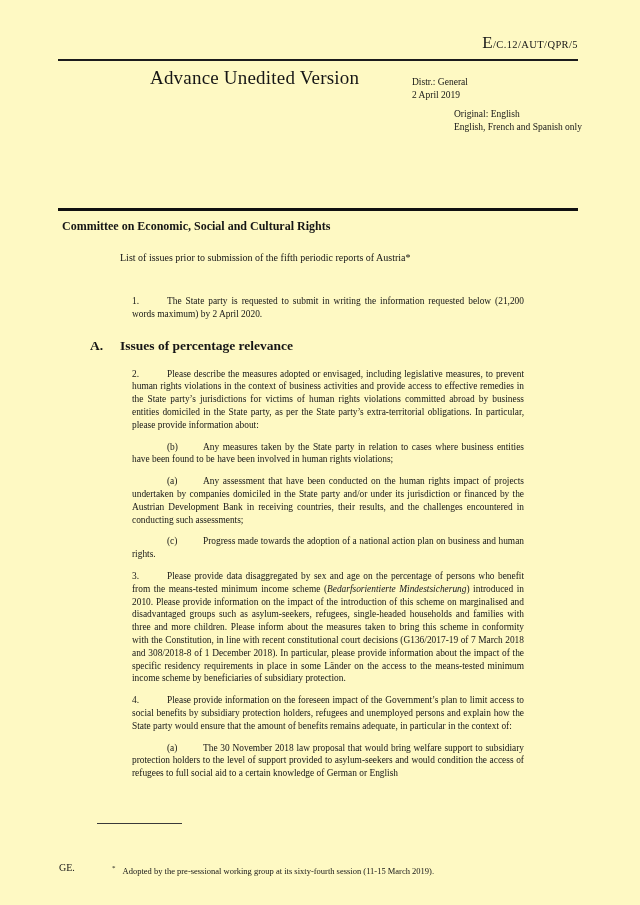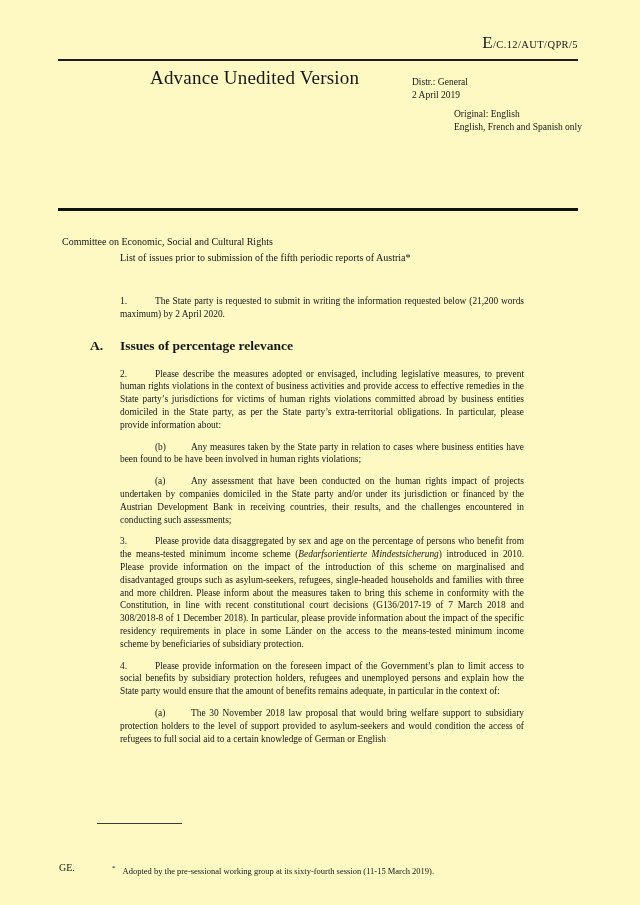--- a/index.html
+++ b/index.html
@@ -33,34 +33,34 @@
   }
   .orig-block {
     position:absolute; top:108px; left:424px;
     font-size:9.5px; line-height:13px;margin-left:30px;
   }
   .rule-thick {
     position:absolute; top:208px; left:58px; width:520px; height:3px;
     background:#111;
   }
   .committee {
-    position:absolute; top:236px; left:62px;
-    font-weight:normal; font-size:10px; white-space:nowrap;
+    position:absolute; top:219px; left:62px;
+    font-weight:bold; font-size:12px; white-space:nowrap;
   }
   .doc-title {
     position:absolute; top:249px; left:120px; width:412px;
     font-weight:normal; font-size:10px; line-height:17px;
   }
 
   
   .content {
     position:absolute; top:295px; left:120px; width:404px;
     font-size:9.4px; line-height:12.8px; text-align:justify;
   }
-  .para { margin:0 0 9px 0; }
+  .para { margin:0 0 9px 12px; }
   .pnum { display:inline-block; width:35px; }
   .para.sub { text-indent:35px; }
   .para.sub .pnum { width:36px; text-indent:0; }
   .section-head {
     position:relative;
     margin:16px 0 14px 0;
     font-weight:bold; font-size:13.5px; line-height:17px;
     text-align:left;
   }
   .sec-num { position:absolute; left:-30px; top:0; }
@@ -115,20 +115,21 @@
       <span class="sec-num">A.</span>
       <span>Issues of percentage relevance</span>
     </div>
 
     <p class="para"><span class="pnum">2.</span><span>Please describe the measures adopted or envisaged, including legislative measures, to prevent human rights violations in the context of business activities and provide access to effective remedies in the State party’s jurisdictions for victims of human rights violations committed abroad by business entities domiciled in the State party, as per the State party’s extra-territorial obligations. In particular, please provide information about:</span></p>
 
     <p class="para sub"><span class="pnum">(b)</span><span>Any measures taken by the State party in relation to cases where business entities have been found to be have been involved in human rights violations;</span></p>
 
     <p class="para sub"><span class="pnum">(a)</span><span>Any assessment that have been conducted on the human rights impact of projects undertaken by companies domiciled in the State party and/or under its jurisdiction or financed by the Austrian Development Bank in receiving countries, their results, and the challenges encountered in conducting such assessments;</span></p>
 
+    <p class="para sub"><span class="pnum">(c)</span><span>Progress made towards the adoption of a national action plan on business and human rights.</span></p>
 
     <p class="para"><span class="pnum">3.</span><span>Please provide data disaggregated by sex and age on the percentage of persons who benefit from the means-tested minimum income scheme (</span><span class="ital">Bedarfsorientierte Mindestsicherung</span><span>) introduced in 2010. Please provide information on the impact of the introduction of this scheme on marginalised and disadvantaged groups such as asylum-seekers, refugees, single-headed households and families with three and more children. Please inform about the measures taken to bring this scheme in conformity with the Constitution, in line with recent constitutional court decisions (G136/2017-19 of 7 March 2018 and 308/2018-8 of 1 December 2018). In particular, please provide information about the impact of the specific residency requirements in place in some Länder on the access to the means-tested minimum income scheme by beneficiaries of subsidiary protection.</span></p>
 
     <p class="para"><span class="pnum">4.</span><span>Please provide information on the foreseen impact of the Government’s plan to limit access to social benefits by subsidiary protection holders, refugees and unemployed persons and explain how the State party would ensure that the amount of benefits remains adequate, in particular in the context of:</span></p>
 
     <p class="para sub"><span class="pnum">(a)</span><span>The 30 November 2018 law proposal that would bring welfare support to subsidiary protection holders to the level of support provided to asylum-seekers and would condition the access of refugees to full social aid to a certain knowledge of German or English</span></p>
 
   </div>
 
   <div class="footnote-rule"></div>

